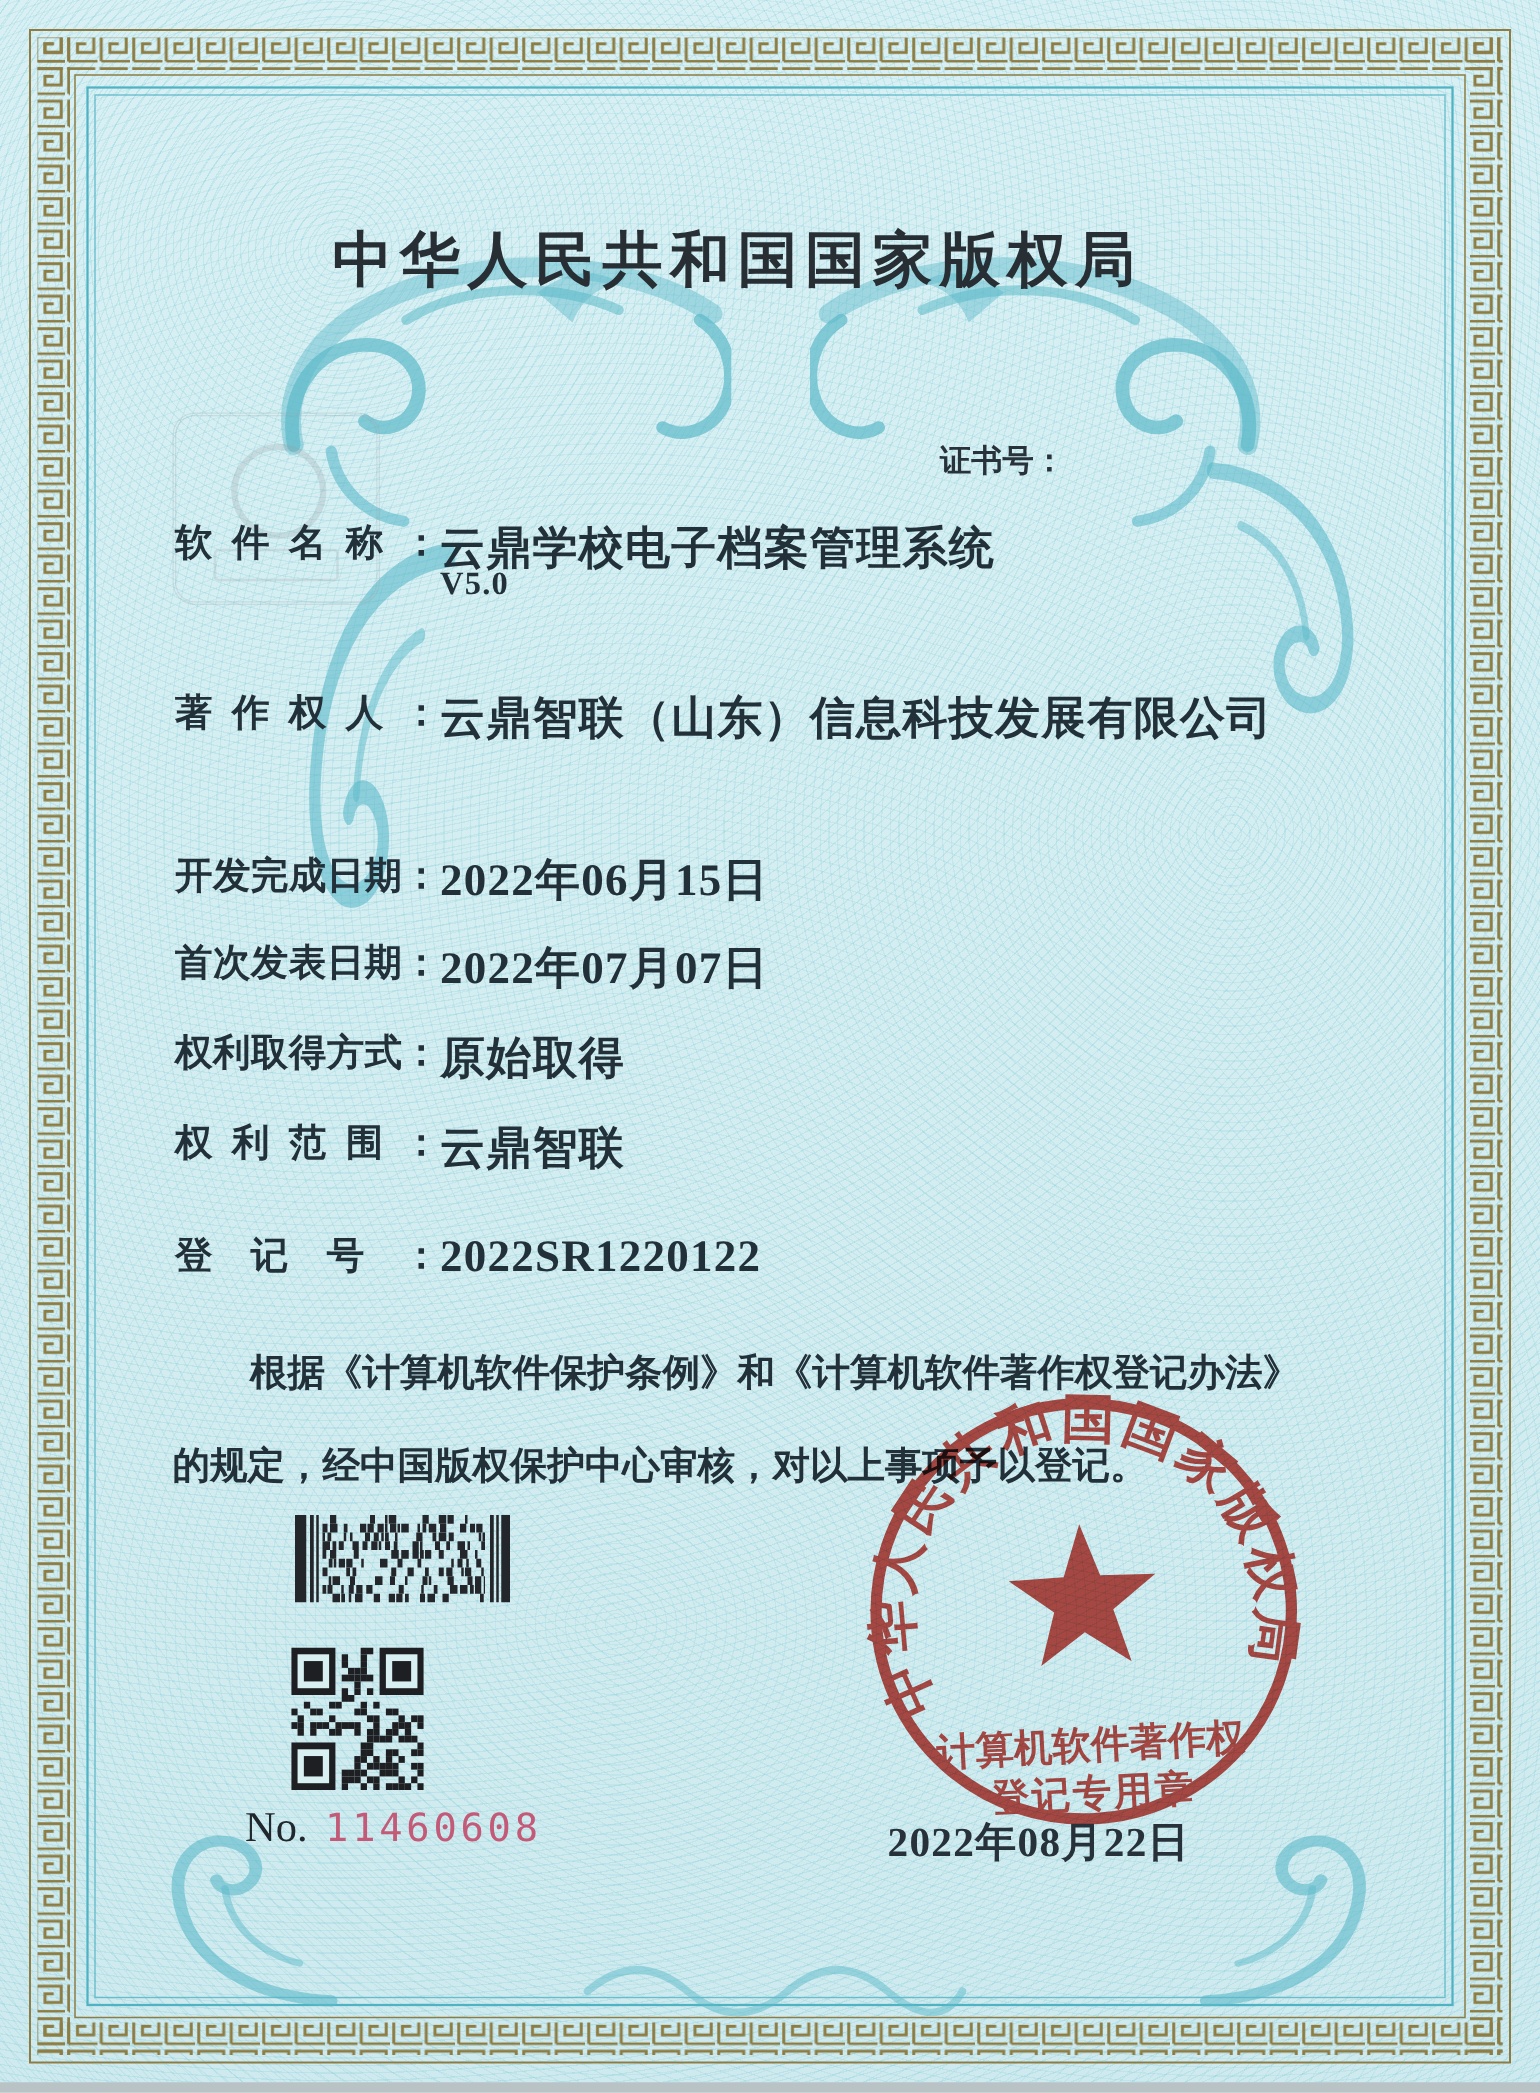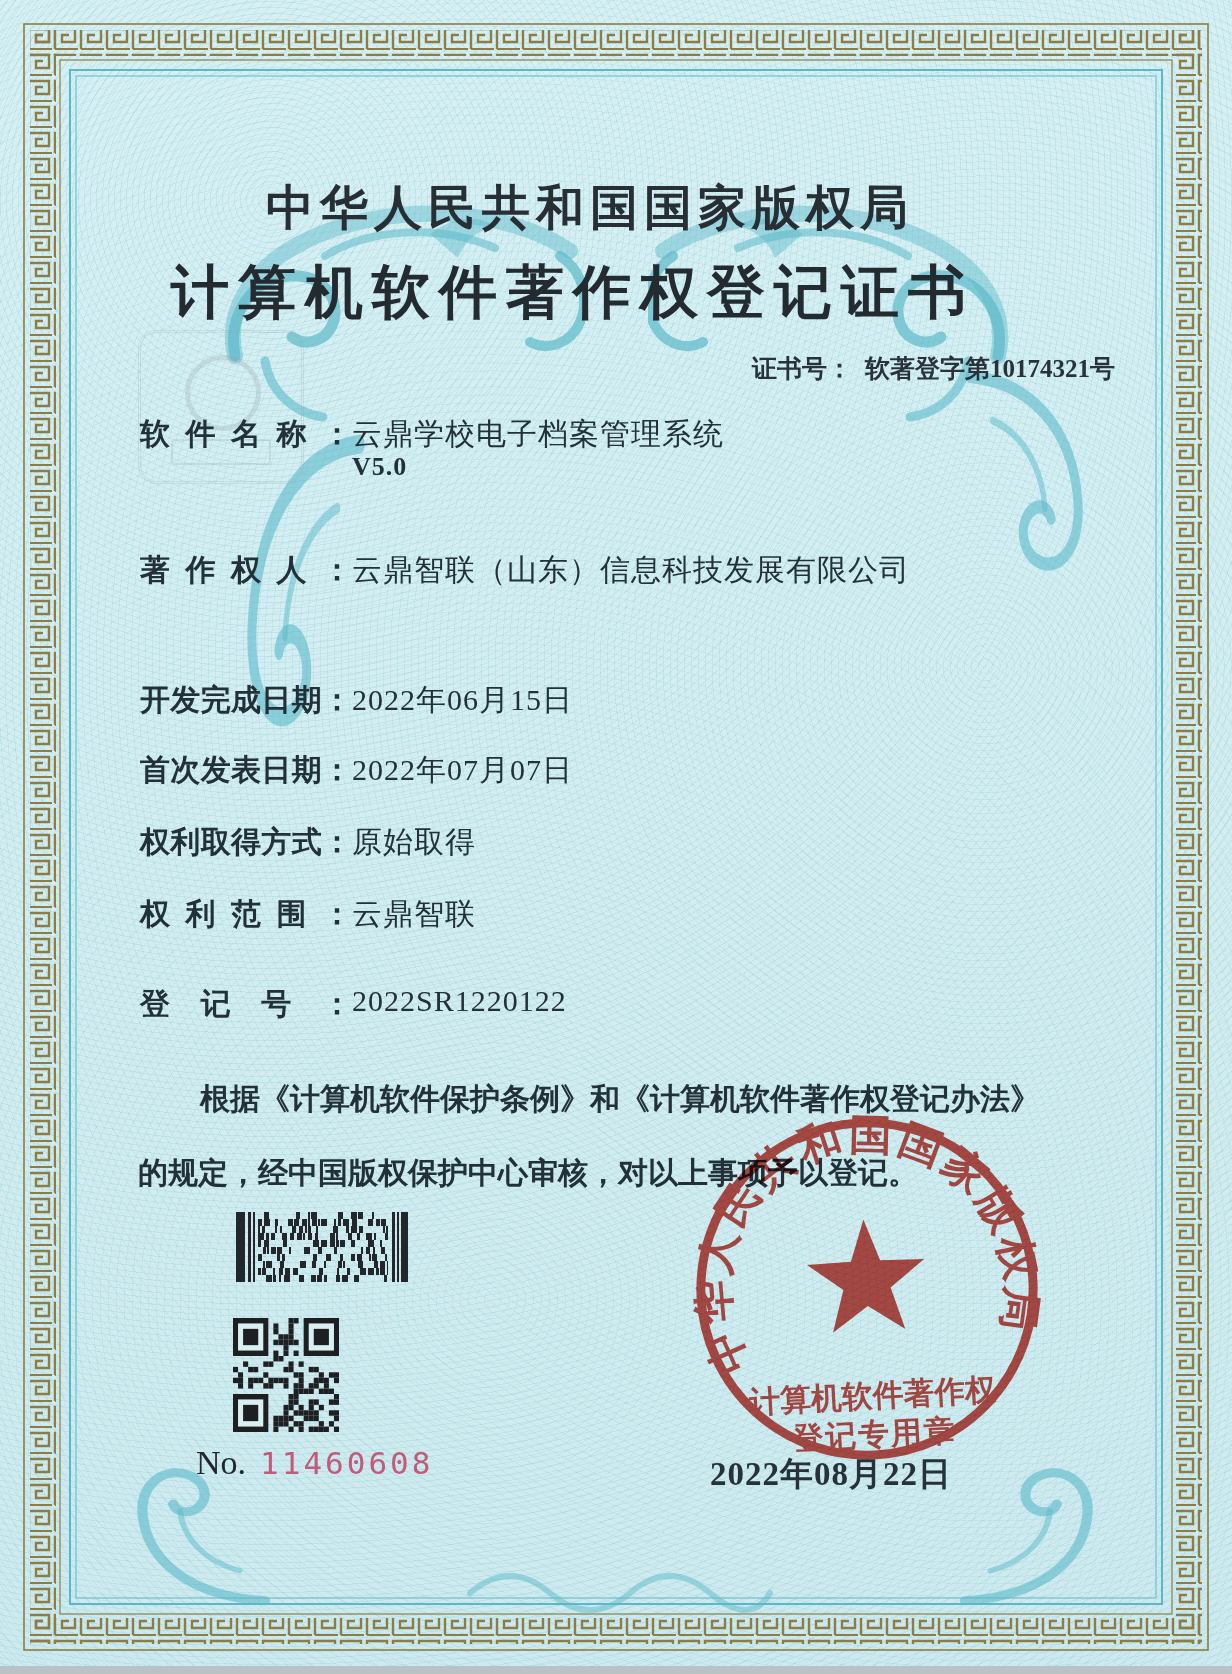--- a/index.html
+++ b/index.html
@@ -21,21 +21,21 @@
   .certno{position:absolute;top:352px;left:752px;font-size:25px;font-weight:700;color:#27323a;display:flex;gap:13px;white-space:nowrap;}
   .emboss{position:absolute;left:138px;top:330px;width:160px;height:148px;border:3px double rgba(150,163,168,.45);
     border-radius:18px;opacity:.55;}
   .emboss::before{content:"";position:absolute;left:44px;top:22px;width:66px;height:66px;border-radius:50%;
     border:5px solid rgba(150,163,168,.5);}
   .emboss::after{content:"";position:absolute;left:30px;bottom:16px;width:96px;height:22px;
     border:2px solid rgba(150,163,168,.45);border-radius:4px;}
   .frow{position:absolute;left:140px;height:40px;white-space:nowrap;}
   .flabel{position:absolute;left:0;top:0;width:212px;display:inline-flex;justify-content:space-between;
     font-size:30px;font-weight:700;color:#22303a;}
-  .fvalue{position:absolute;left:212px;top:0;font-size:30px;font-weight:400;color:#22303a;letter-spacing:1px;}
+  .fvalue{position:absolute;left:212px;top:0;font-size:36px;font-weight:700;color:#22303a;letter-spacing:1px;}
   .fversion{position:absolute;left:352px;top:452px;font-size:26px;font-weight:700;color:#22303a;letter-spacing:1px;}
   .statement{position:absolute;left:138px;top:1062px;width:925px;font-size:30px;font-weight:700;
     line-height:74px;text-indent:62px;color:#22303a;text-align:left;}
   #barcode{position:absolute;left:236px;top:1212px;width:172px;height:70px;fill:#23262a;}
   #qr{position:absolute;left:233px;top:1318px;width:106px;height:114px;}
   .serial{position:absolute;left:196px;top:1444px;white-space:nowrap;text-align:right;}
   .serial .no{font-size:34px;color:#20282e;font-weight:400;}
   .serial .num{font-size:31px;color:#c25a78;font-family:"DejaVu Sans Mono",monospace;letter-spacing:3px;margin-left:14px;}
   .stamp{position:absolute;left:678px;top:1100px;width:378px;height:378px;opacity:.9;
     mix-blend-mode:multiply;transform:rotate(-3deg);}
@@ -102,25 +102,23 @@
   <svg class="orn" style="left:948px;top:1462px;width:170px;height:150px;transform:scale(-1,-1)" viewBox="0 0 200 200" preserveAspectRatio="none">
       <use href="#curl"></use>
     </svg>
   <svg class="orn" style="left:460px;top:1548px;width:320px;height:70px" viewBox="0 0 320 70">
     <path d="M10,45 q40,-34 80,0 t80,0 t80,0 t60,0" stroke="#5cb9c9" stroke-width="6" fill="none" opacity=".5" stroke-linecap="round"></path>
   </svg>
 
   <div class="emboss"></div>
 
   <div class="authority">中华人民共和国国家版权局</div>
-  <div class="cert-title">计算机软件著作权登记证书</div>
 
   <div class="certno">
     <span>证书号：</span>
-    <span>软著登字第10174321号</span>
   </div>
 
   <div class="frow" style="top:414px">
     <span class="flabel justify-cjk">
         <span>软</span>
         <span>件</span>
         <span>名</span>
         <span>称</span>
         <span>：</span>
       </span>

